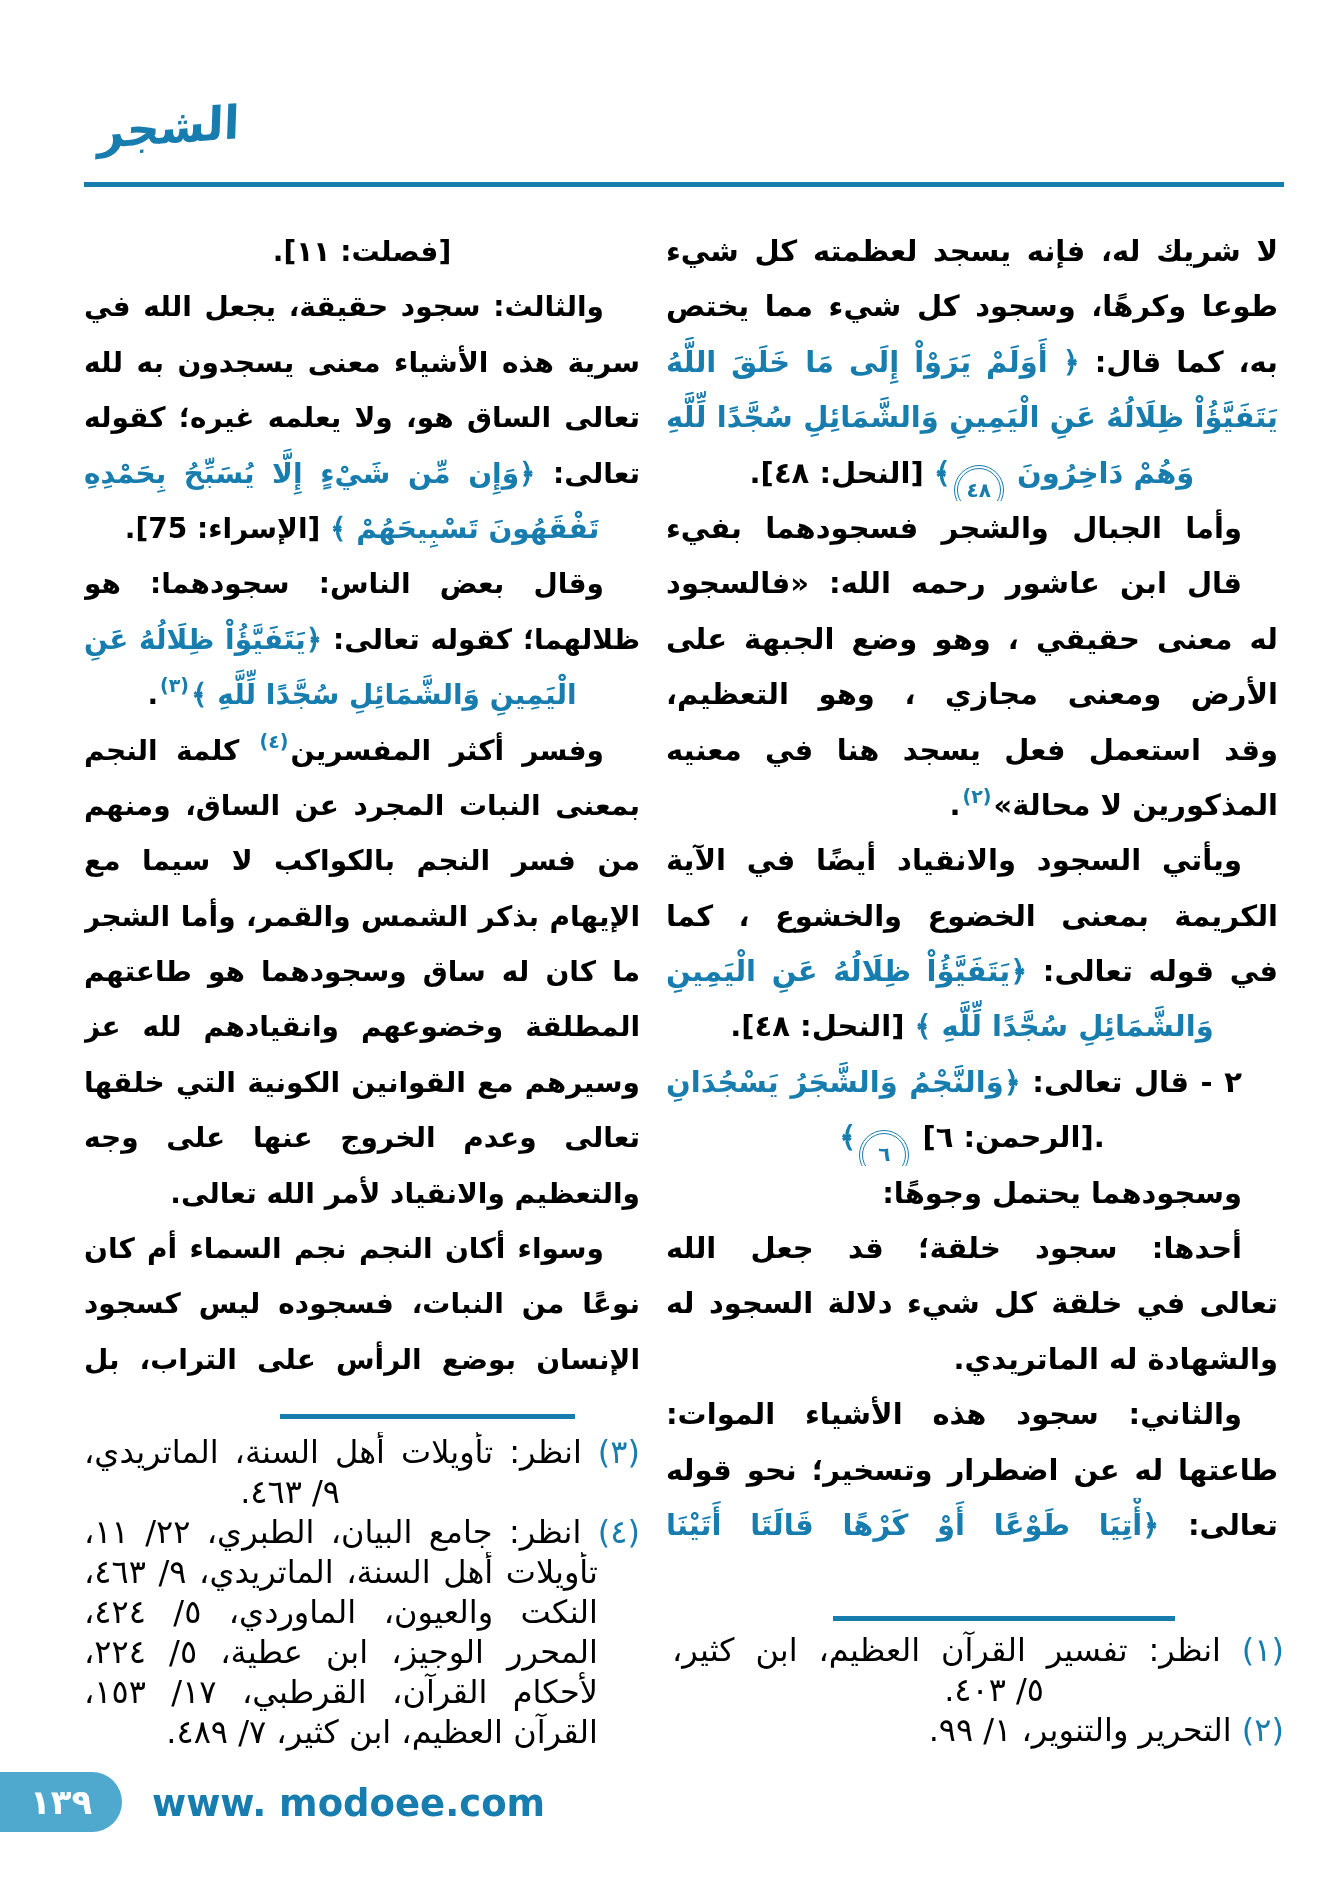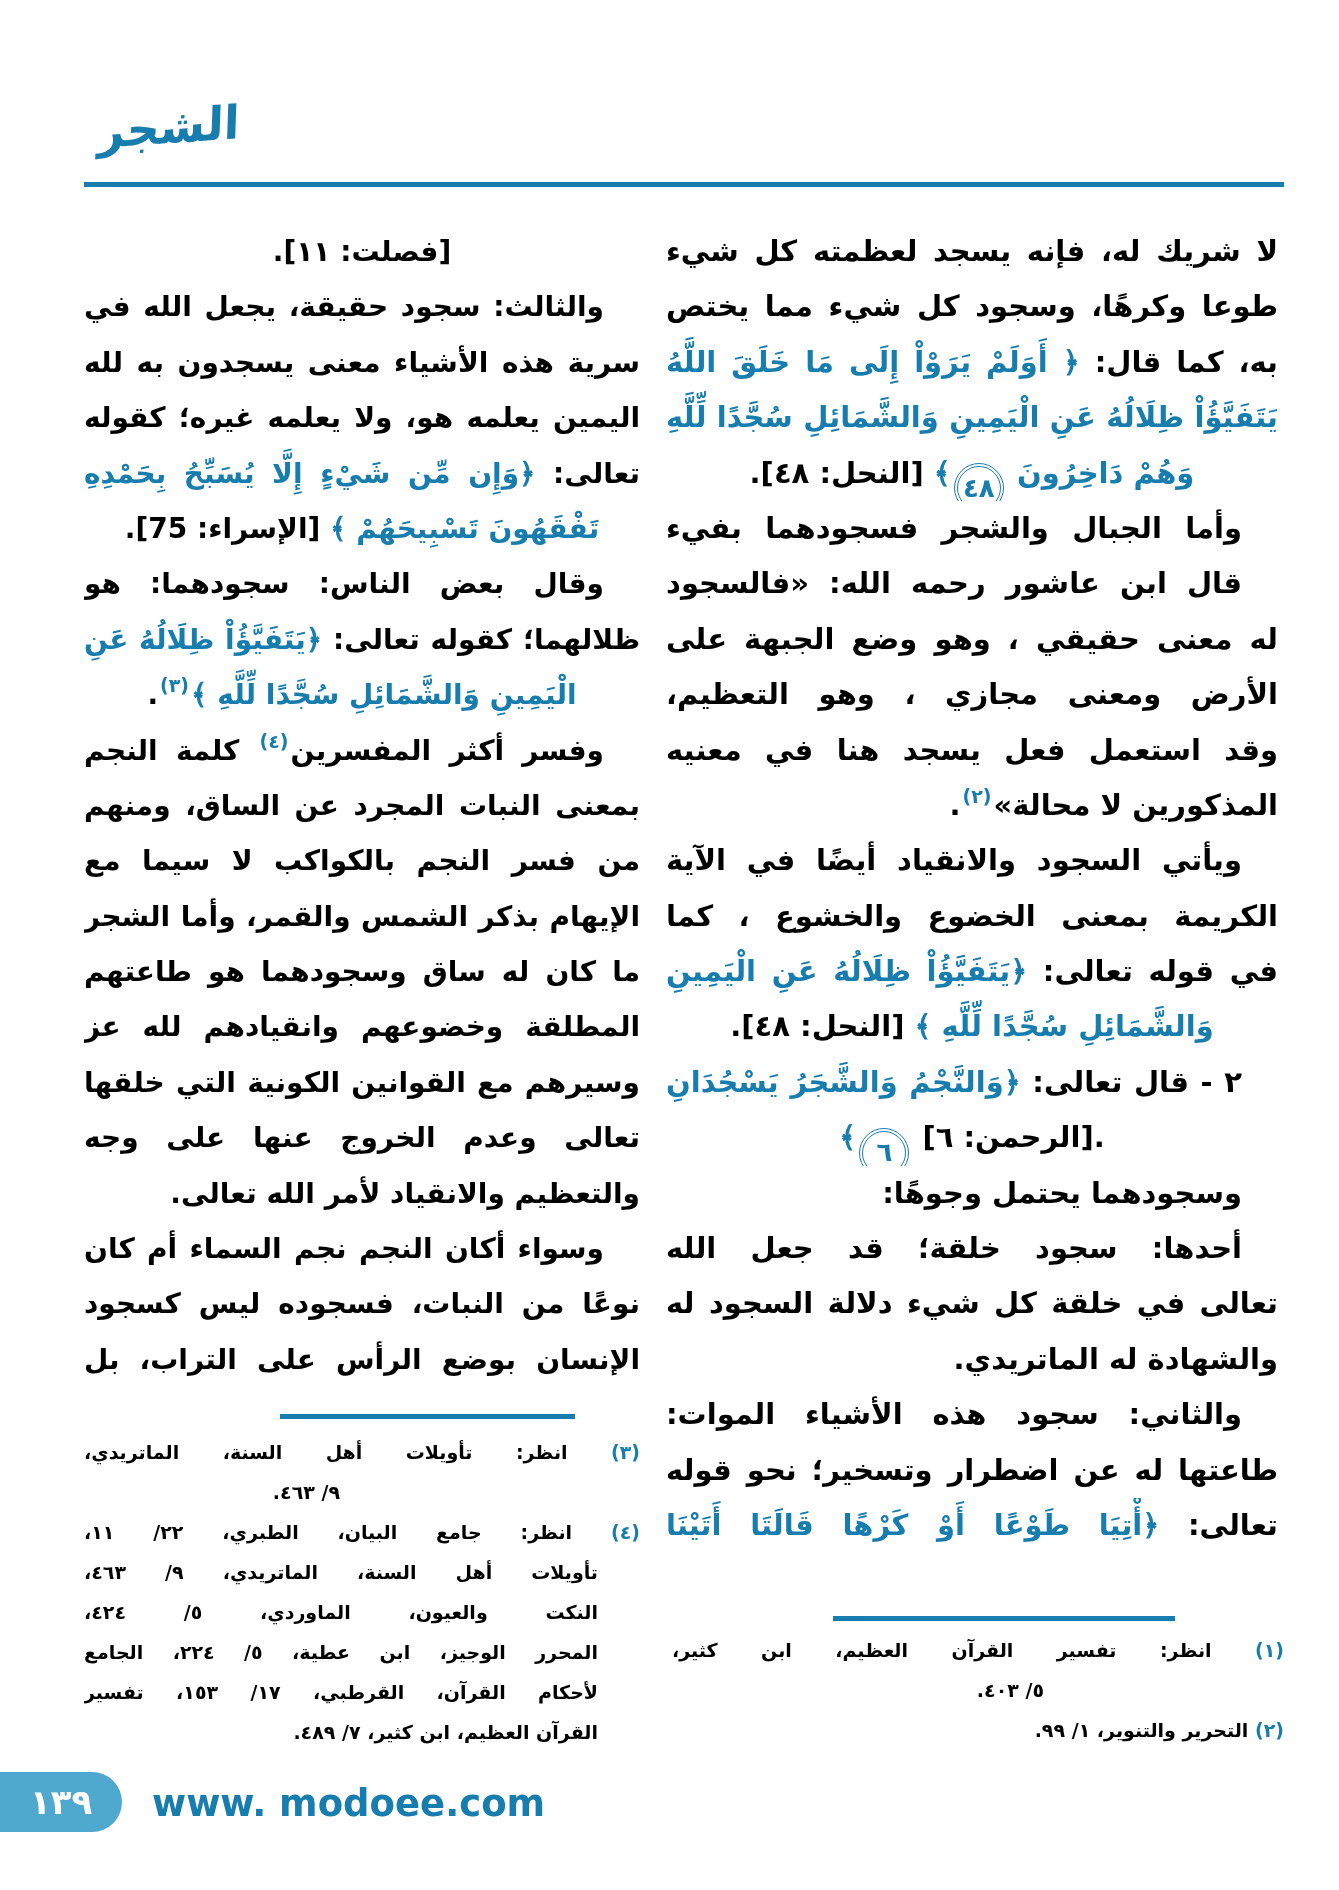--- a/index.html
+++ b/index.html
@@ -46,36 +46,36 @@
     position:relative;top:-12px;
     font-weight:bold;
     margin:0 2px;
   }
   .aya{
     display:inline-flex;align-items:center;justify-content:center;
     width:42px;height:42px;
     border:4px double var(--accent);
     border-radius:50%;
     color:var(--accent);
-    font-size:26px;font-weight:bold;
+    font-size:20px;font-weight:bold;
     vertical-align:-14px;
     margin:0 3px;
     text-indent:0;
   }
   .fn-separator{
     position:absolute;height:5px;background:var(--accent);
   }
   .sep-right{top:1616px;left:833px;width:342px;}
   .sep-left{top:1414px;left:280px;width:295px;}
   .footnotes{position:absolute;color:var(--ink);}
   .fns-right{right:55px;width:612px;top:1630px;}
   .fns-left{left:84px;width:556px;top:1432px;}
   .fline{
     height:40px;line-height:40px;
-    font-size:19px;font-weight:bold;
+    font-size:32px;font-weight:normal;
     overflow:hidden;
   }
   .fline.justify{text-align:justify;text-align-last:justify;}
   .fline.right{text-align:right;}
   .fnm{color:var(--accent);}
   .page-pill{
     position:absolute;left:0;top:1772px;
     width:122px;height:60px;
     background:var(--pill);
     border-radius:0 32px 32px 0;
@@ -123,21 +123,21 @@
       <div class="bline right"><span class="b">والشهادة له الماتريدي.</span></div>
       <div class="bline justify indent"><span class="b">والثاني: سجود هذه الأشياء الموات:</span></div>
       <div class="bline justify"><span class="b">طاعتها له عن اضطرار وتسخير؛ نحو قوله</span></div>
       <div class="bline justify"><span class="b">تعالى: </span><span class="q">﴿أْتِيَا طَوْعًا أَوْ كَرْهًا قَالَتَا أَتَيْنَا طَائِعِينَ ﴾</span></div>
     </div>
 
   <div class="col col-left">
       <div class="bline center"><span class="b">[فصلت: ١١].</span></div>
       <div class="bline justify indent"><span class="b">والثالث: سجود حقيقة، يجعل الله في</span></div>
       <div class="bline justify"><span class="b">سرية هذه الأشياء معنى يسجدون به لله</span></div>
-      <div class="bline justify"><span class="b">اليمين يعلمه هو، ولا يعلمه غيره؛ كقوله</span></div>
+      <div class="bline justify"><span class="b">تعالى الساق هو، ولا يعلمه غيره؛ كقوله</span></div>
       <div class="bline justify"><span class="b">تعالى: </span><span class="q">﴿وَإِن مِّن شَيْءٍ إِلَّا يُسَبِّحُ بِحَمْدِهِ وَلَكِن لَّا</span></div>
       <div class="bline center"><span class="q">تَفْقَهُونَ تَسْبِيحَهُمْ ﴾</span><span class="b"> [الإسراء: 75].</span></div>
       <div class="bline justify indent"><span class="b">وقال بعض الناس: سجودهما: هو تمييل</span></div>
       <div class="bline justify"><span class="b">ظلالهما؛ كقوله تعالى: </span><span class="q">﴿يَتَفَيَّؤُاْ ظِلَالُهُ عَنِ</span></div>
       <div class="bline center"><span class="q">الْيَمِينِ وَالشَّمَائِلِ سُجَّدًا لِّلَّهِ ﴾</span><span class="fnref">(٣)</span><span class="b">.</span></div>
       <div class="bline justify indent"><span class="b">وفسر أكثر المفسرين</span><span class="fnref">(٤)</span><span class="b"> كلمة النجم</span></div>
       <div class="bline justify"><span class="b">بمعنى النبات المجرد عن الساق، ومنهم</span></div>
       <div class="bline justify"><span class="b">من فسر النجم بالكواكب لا سيما مع تأكيد</span></div>
       <div class="bline justify"><span class="b">الإيهام بذكر الشمس والقمر، وأما الشجر</span></div>
       <div class="bline justify"><span class="b">ما كان له ساق وسجودهما هو طاعتهم</span></div>

